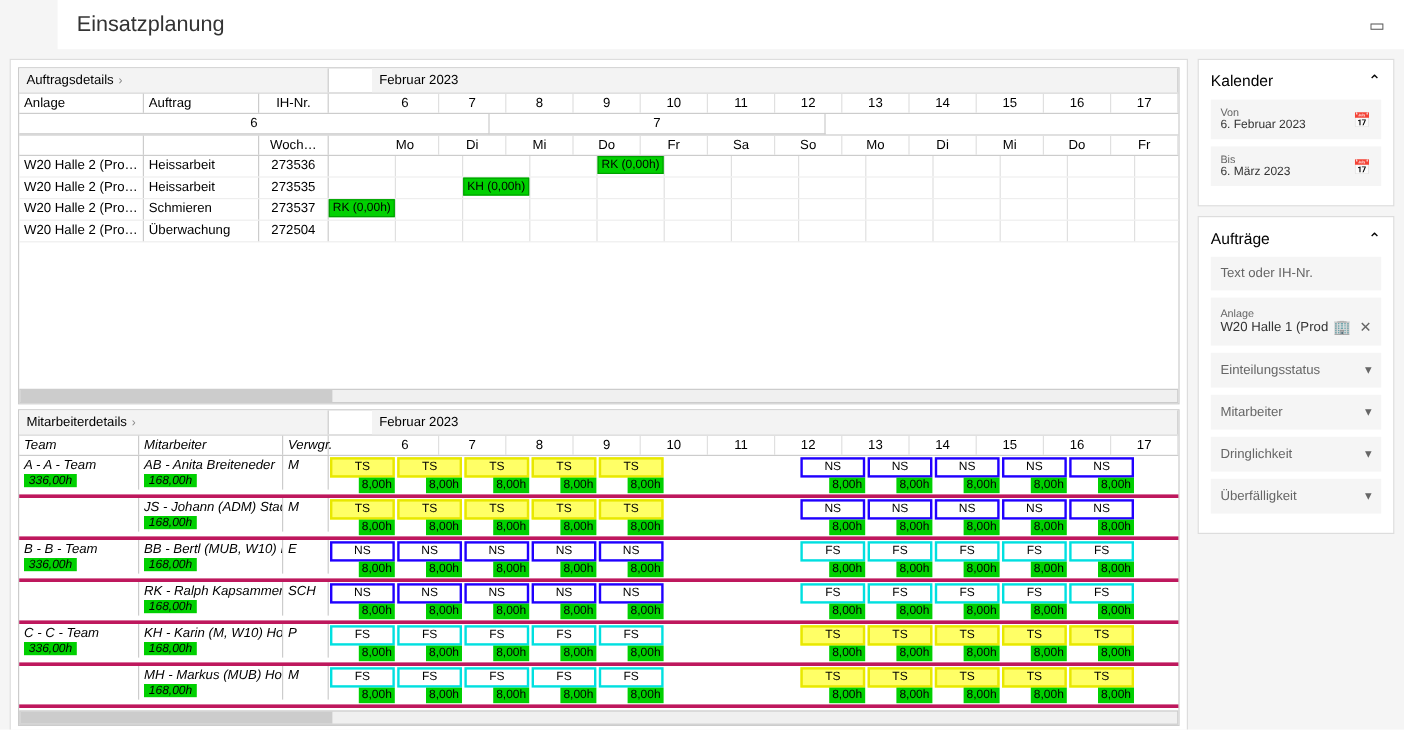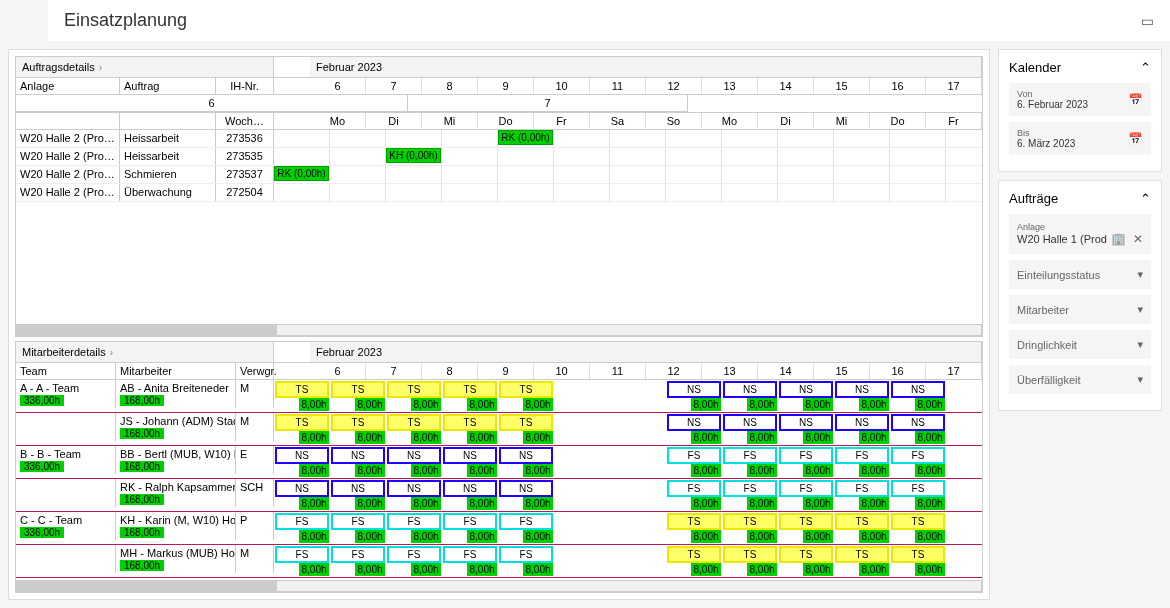--- a/index.html
+++ b/index.html
@@ -29,29 +29,29 @@
 .week-span { text-align: center; font-size: 11px; padding: 2px; border-bottom: 1px solid #ccc; }
 .top-grid { border: 1px solid #ccc; margin: 2px; }
 .sub-row { display: flex; border-bottom: 1px solid #ccc; font-size: 11px; gap: 36px; }
 .data-row { display: flex; border-bottom: 1px solid #eee; font-size: 11px; min-height: 18px; }
 .data-row .fixed-col-a, .data-row .fixed-col-b { white-space: nowrap; overflow: hidden; text-overflow: ellipsis; }
 .task-cell { background: #00d000; color: #000; font-size: 10px; padding: 1px 2px; border: 1px solid #00a000; white-space: nowrap; }
 .hscroll { height: 12px; background: #f0f0f0; border: 1px solid #ccc; position: relative; margin-top: 2px; }
 .hscroll-thumb { position: absolute; height: 100%; background: #ccc; left: 0; width: 260px; }
 
 .bottom-grid { border: 1px solid #ccc; margin: 2px; flex: 1; display: flex; flex-direction: column; }
-.emp-fixed { display: flex; width: 258px; font-size: 11px; }
+.emp-fixed { display: flex; width: 258px; font-size: 11px; font-style: italic; }
 .emp-col-a { width: 100px; padding: 2px 4px; border-right: 1px solid #ccc; }
 .emp-col-b { width: 120px; padding: 2px 4px; border-right: 1px solid #ccc; white-space: nowrap; overflow: hidden; }
 .emp-col-c { width: 38px; padding: 2px 4px; border-right: 1px solid #ccc; }
 .shift-cell { width: 54px; margin: 1px; display: flex; flex-direction: column; font-size: 10px; text-align: center; }
 .shift-top { padding: 1px; border: 2px solid; }
 .shift-bot { background: #00d000; padding: 1px; margin-left: 24px; }
 .team-badge, .hours-badge { display: inline-block; background: #00d000; padding: 0 4px; font-size: 10px; }
-.emp-row { display: flex; align-items: flex-start; border-bottom: 1px solid #be185d; }
+.emp-row { display: flex; align-items: flex-start; border-bottom: 3px solid #be185d; }
 .day-shift-area { display: flex; }
 .chev { font-size: 10px; color: #888; margin-left: 4px; }
 .chev-up::before { content: "⌃"; }
 </style>
 </head>
 <body>
 
 <div class="app-header">
   <div class="app-title">Einsatzplanung</div>
   <div class="icon-btn">▭</div>
@@ -693,20 +693,23 @@
         <span class="date-label">Bis</span>
         <span class="date-value">6. März 2023</span>
         <span class="cal-icon">📅</span>
       </div>
     </div>
     <div class="panel-card">
       <div class="panel-header">
         <span>Aufträge</span>
         <span class="chev-up"></span>
       </div>
+      <div class="filter-field">
+        <span>Text oder IH-Nr.</span>
+      </div>
       <div class="filter-field" style="flex-direction:column; align-items:stretch;">
         <span class="label-sm">Anlage</span>
         <div style="display:flex; justify-content:space-between; align-items:center;">
           <span class="value">W20 Halle 1 (Prod</span>
           <span>
             <span style="font-size:12px;">🏢</span>
             <span style="font-size:12px; margin-left:4px;">✕</span>
           </span>
         </div>
       </div>

